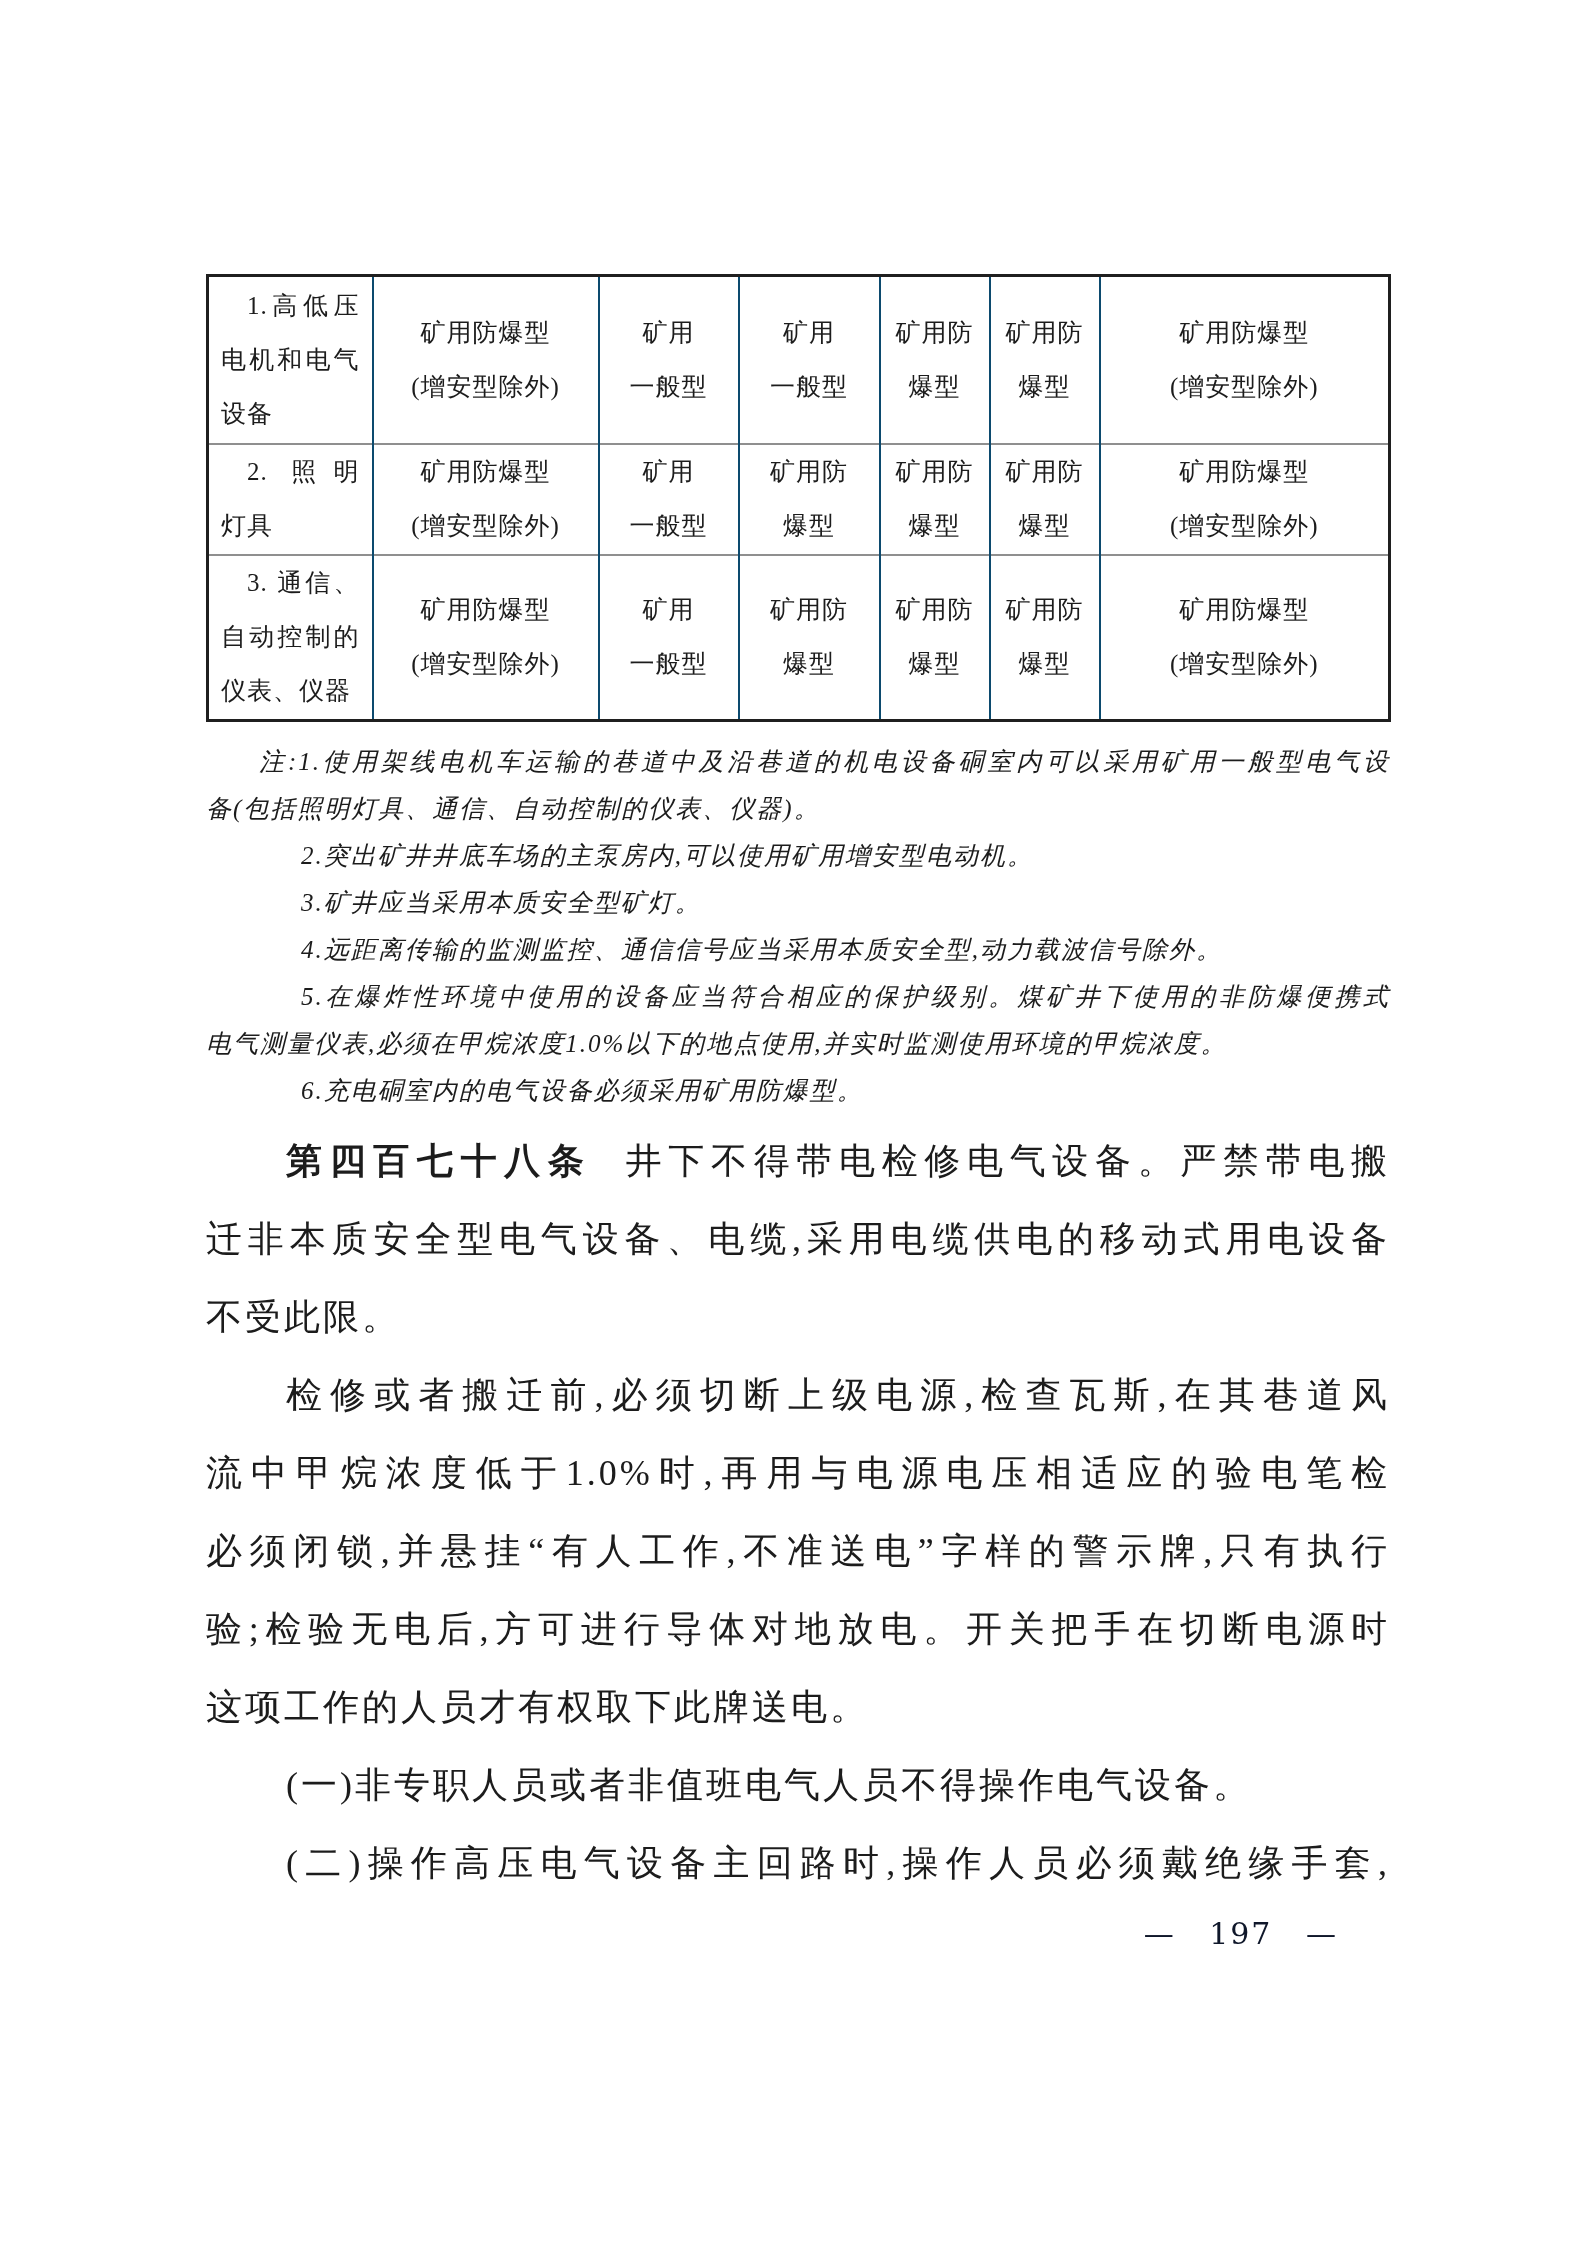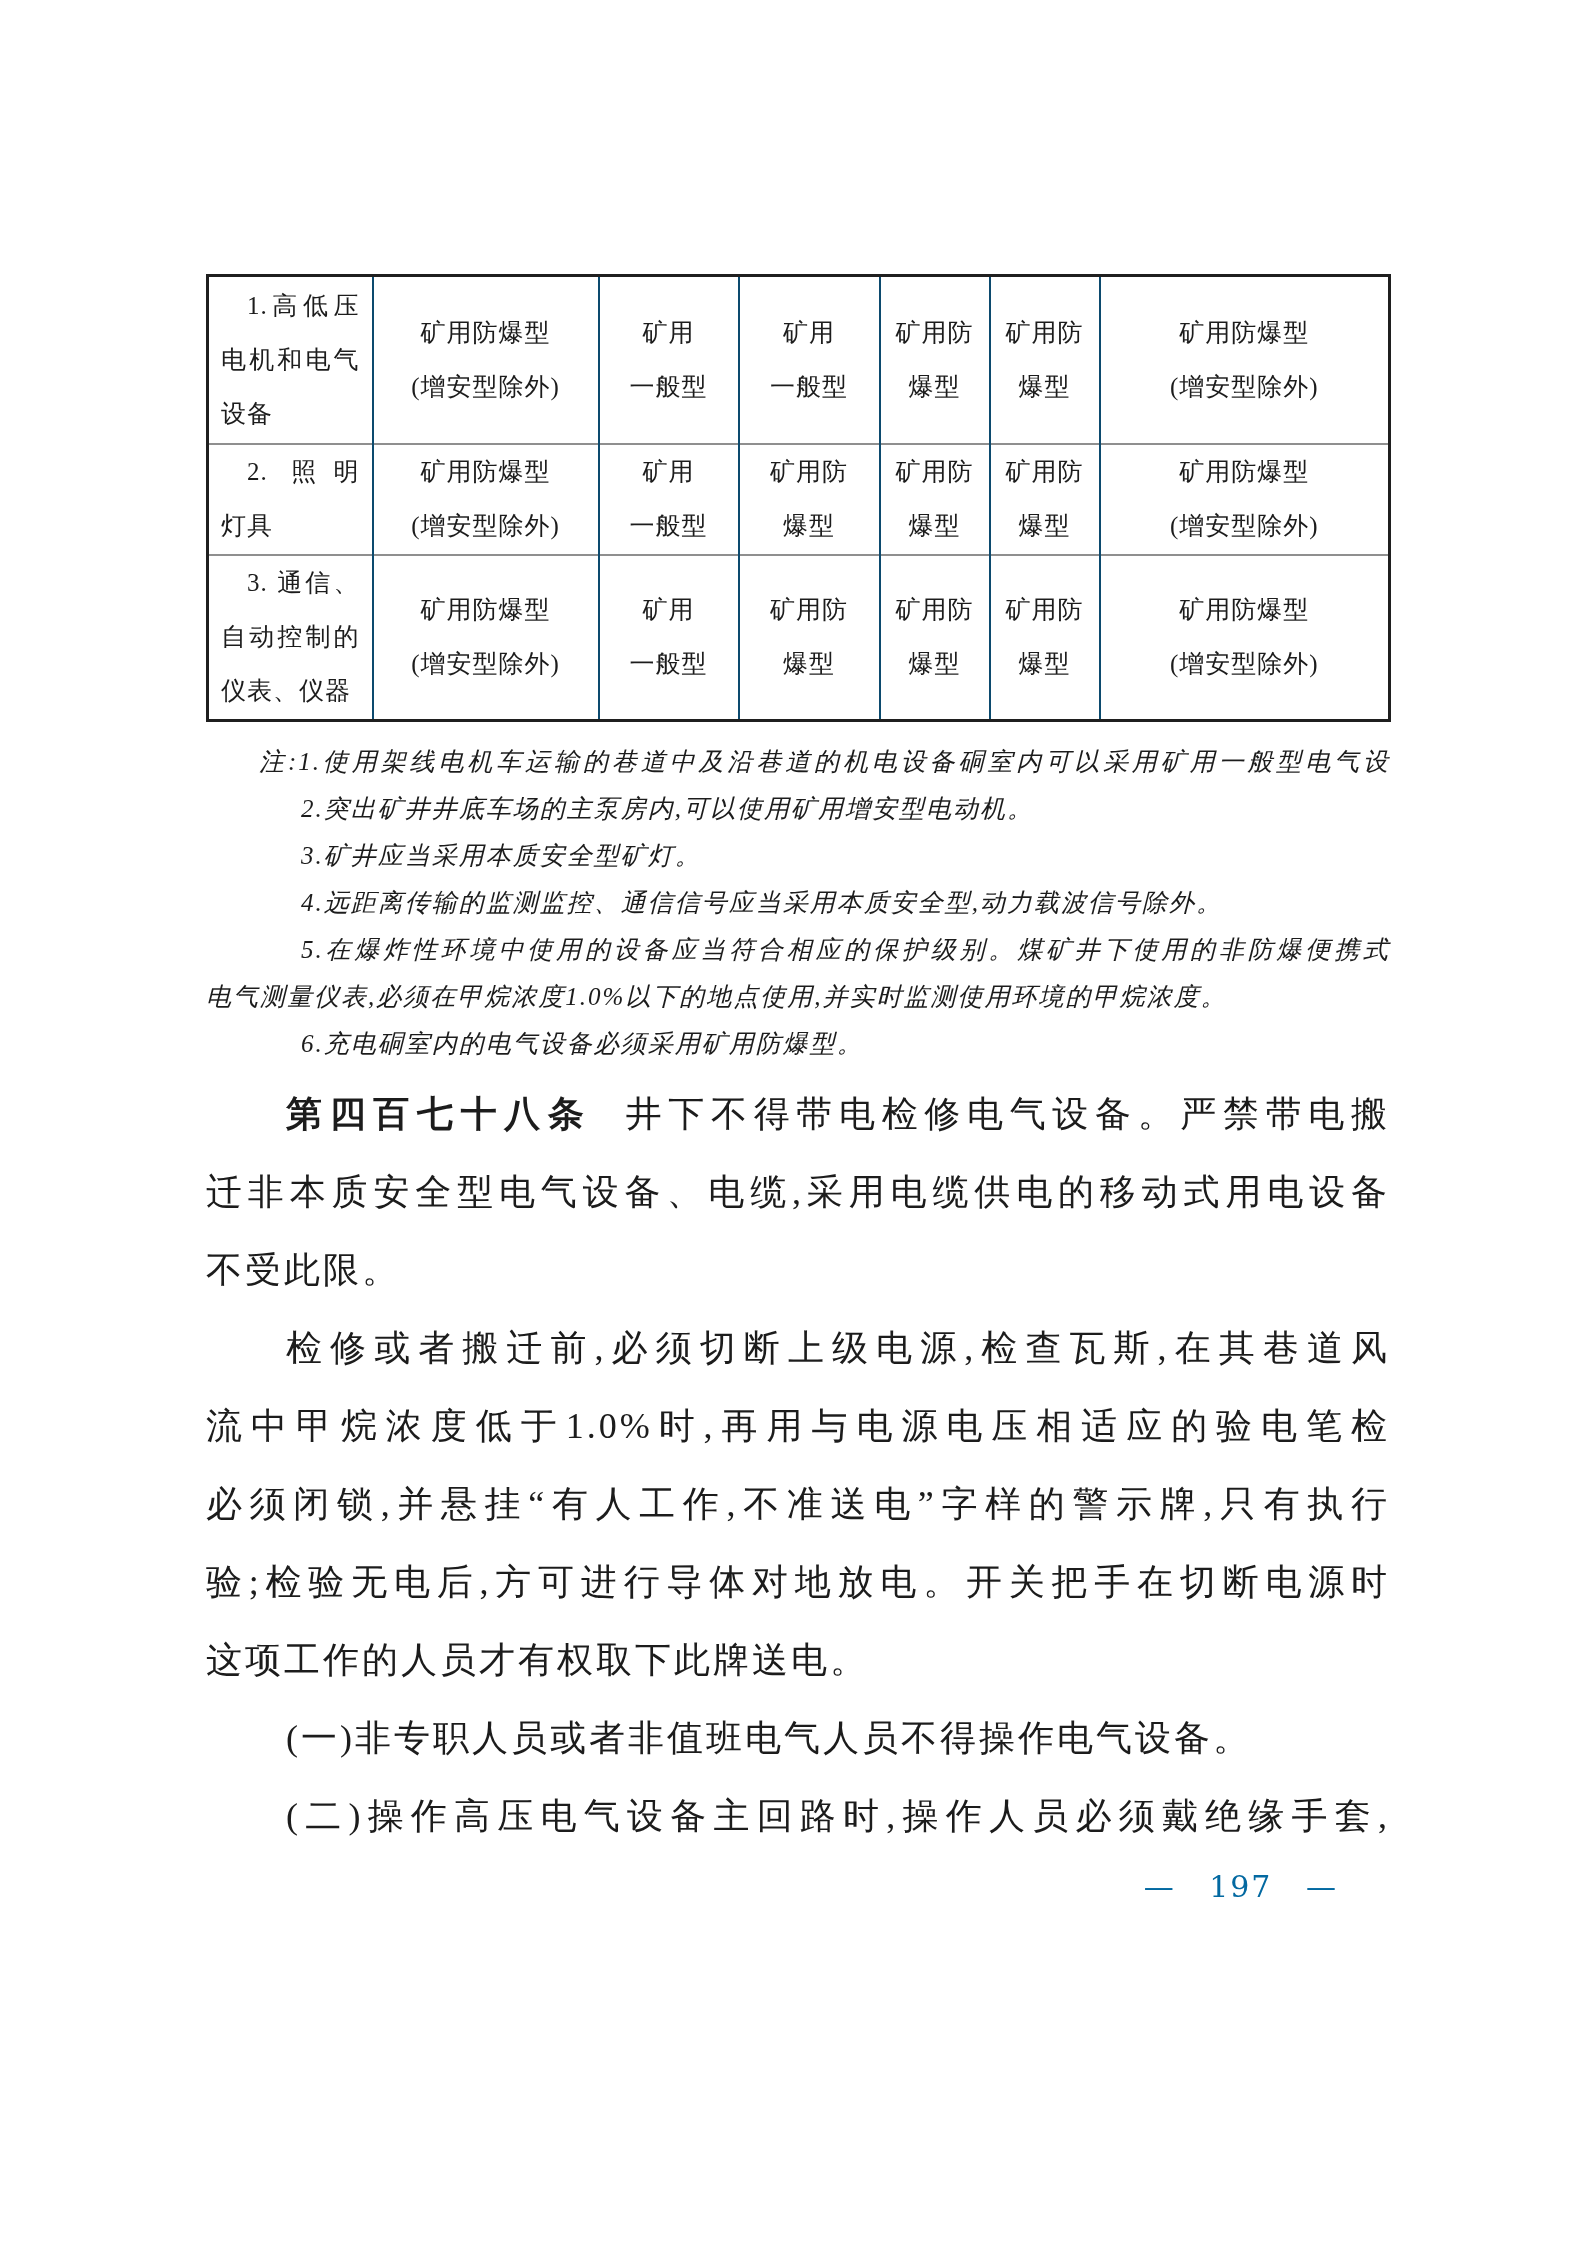--- a/index.html
+++ b/index.html
@@ -64,21 +64,21 @@
   
   .pageno{
     margin-top:14px;
     width:1184px;
     text-align:right;
     padding-right:52px;
     box-sizing:border-box;
     font-size:30px;
     word-spacing:22px;
     letter-spacing:2px;
-    color:#0369a1;
+    color:#0f172a;
     font-family:"DejaVu Serif","Liberation Serif",serif;
   }
 </style>
 </head>
 <body>
 
 <div class="page">
   <div class="content">
 
     <table class="equip">
@@ -182,20 +182,21 @@
             <td class="data-cell">
               <div>矿用防爆型</div>
               <div>(增安型除外)</div>
             </td>
           </tr>
         </tbody>
     </table>
 
     <div class="notes" id="notes">
         <div class="note-line ind1 j">注:1.使用架线电机车运输的巷道中及沿巷道的机电设备硐室内可以采用矿用一般型电气设</div>
+        <div class="note-line">备(包括照明灯具、通信、自动控制的仪表、仪器)。</div>
         <div class="note-line ind2">2.突出矿井井底车场的主泵房内,可以使用矿用增安型电动机。</div>
         <div class="note-line ind2">3.矿井应当采用本质安全型矿灯。</div>
         <div class="note-line ind2">4.远距离传输的监测监控、通信信号应当采用本质安全型,动力载波信号除外。</div>
         <div class="note-line ind2 j">5.在爆炸性环境中使用的设备应当符合相应的保护级别。煤矿井下使用的非防爆便携式</div>
         <div class="note-line">电气测量仪表,必须在甲烷浓度1.0%以下的地点使用,并实时监测使用环境的甲烷浓度。</div>
         <div class="note-line ind2">6.充电硐室内的电气设备必须采用矿用防爆型。</div>
       </div>
 
     <div class="articles" id="articles">
         <div class="body-line ind j"><span class="article-no">第四百七十八条</span>井下不得带电检修电气设备。严禁带电搬</div>

